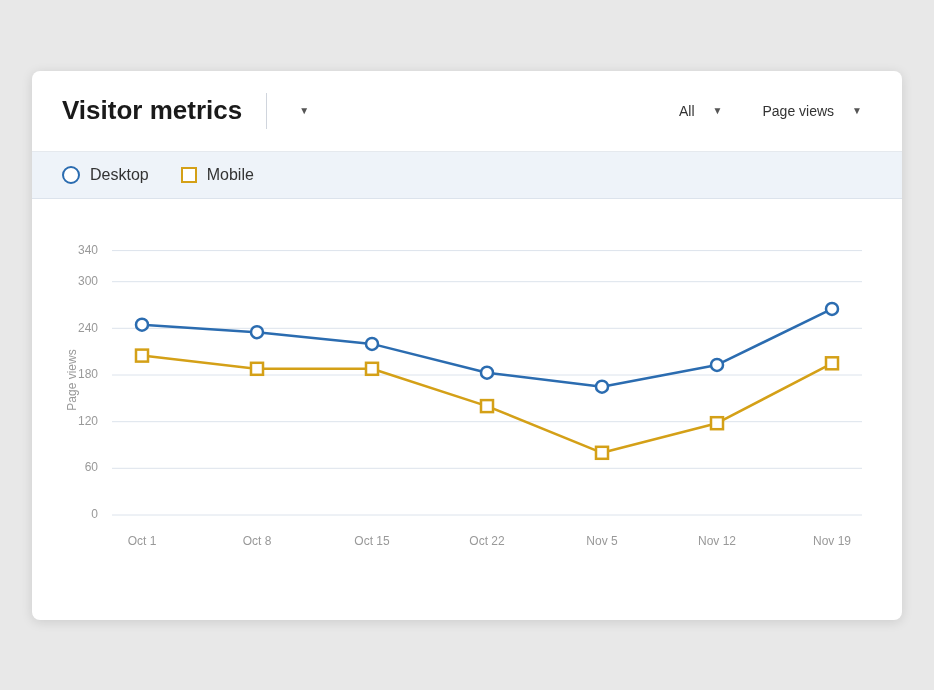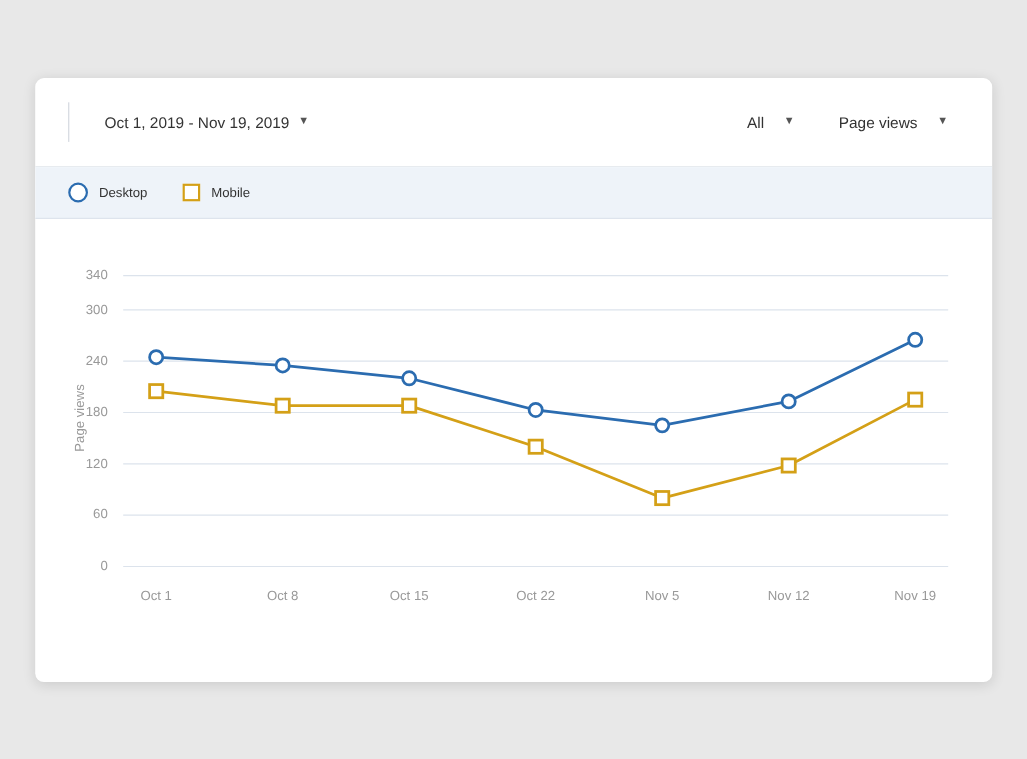--- a/index.html
+++ b/index.html
@@ -73,21 +73,21 @@
       align-items: center;
       padding: 14px 30px;
       background: #eef3f9;
       gap: 32px;
       border-bottom: 1px solid #dce3ec;
     }
     .legend-item {
       display: flex;
       align-items: center;
       gap: 10px;
-      font-size: 12px;
+      font-size: 16px;
       color: #333;
       font-weight: 500;
     }
     .legend-icon-circle {
       width: 18px;
       height: 18px;
       border-radius: 50%;
       border: 2.5px solid #2b6cb0;
       background: #fff;
       display: inline-block;
@@ -108,23 +108,23 @@
       height: 360px;
       display: block;
     }
   </style>
 </head>
 <body>
 
 <div class="card">
 
   <div class="header">
+    <span class="title">Visitor metrics</span>
     <div class="divider"></div>
     <button class="date-range-btn">
-      <span>Oct 1, 2019 - Nov 19, 2019</span>
       <span class="chevron">▼</span>
     </button>
     <div class="spacer"></div>
     <button class="filter-btn">
       <span>All</span>
       <span class="chevron">▼</span>
     </button>
     <button class="filter-btn">
       <span>Page views</span>
       <span class="chevron">▼</span>

